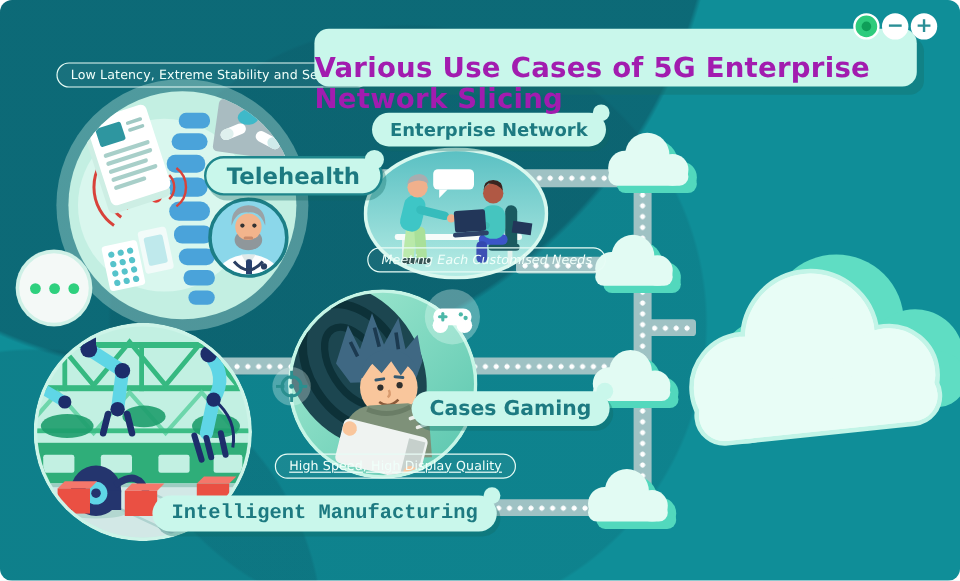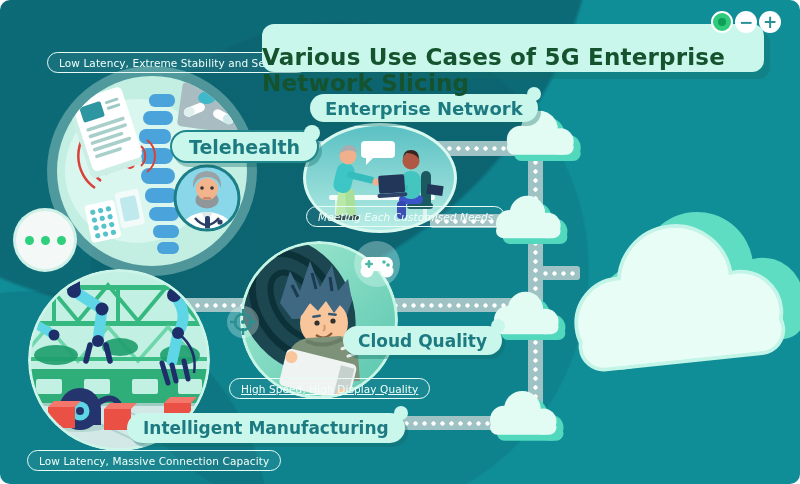--- a/index.html
+++ b/index.html
@@ -21,21 +21,21 @@
   
   .pill{position:absolute;display:flex;align-items:center;justify-content:center;white-space:nowrap;
     border-radius:999px;box-sizing:border-box;}
   .pill-mint{background:#c9f7eb;color:#1d7a81;font-weight:700;box-shadow:3px 4px 0 rgba(18,105,100,.35);}
   .pill-dot{position:absolute;right:-3px;top:-7px;width:14px;height:14px;border-radius:50%;background:#c9f7eb;}
   .pill-info{background:rgba(255,255,255,.05);border:1.6px solid #e7fcf5;color:#f0fffa;
     font-size:10.5px;font-weight:500;letter-spacing:.1px;}
   
   #banner{position:absolute;left:262px;top:24px;width:502px;height:48px;background:#c9f7eb;border-radius:12px;
     box-shadow:6px 7px 0 rgba(20,110,104,.38);display:flex;align-items:center;justify-content:center;}
-  #banner .title{font-size:23px;font-weight:700;color:#14532d;letter-spacing:.2px;margin-top:44px;}
+  #banner .title{font-size:23px;font-weight:700;color:#a21caf;letter-spacing:.2px;margin-top:44px;}
   .winbtn{position:absolute;width:22px;height:22px;border-radius:50%;display:flex;align-items:center;justify-content:center;
     box-sizing:border-box;font-weight:700;}
   #btn-record{left:711px;top:11px;background:#2ecb7c;border:2.5px solid #fff;}
   #btn-record .core{width:8px;height:8px;border-radius:50%;background:#0e9e58;}
   #btn-min,#btn-add{background:#fff;color:#2a8f96;font-size:17px;line-height:1;}
   #btn-min{left:735px;top:11px;}
   #btn-add{left:759px;top:11px;}
   
   .scene{position:absolute;border-radius:50%;overflow:hidden;}
   svg{display:block;}
@@ -437,46 +437,43 @@
 
   <div class="pill pill-info" style="left:47px;top:52px;height:21px;padding:0 11px;">
     <span>Low Latency, Extreme Stability and Security</span>
   </div>
 
   <div class="pill pill-mint" style="left:170px;top:130px;height:33px;padding:0 17px;font-size:19px;border:2px solid #1f868c;">
     <span>Telehealth</span>
     <span class="pill-dot" style="width:16px;height:16px;"></span>
   </div>
 
-  <div class="pill pill-mint" style="left:310px;top:94px;height:28px;padding:12px 15px;font-size:18px;">
+  <div class="pill pill-mint" style="left:310px;top:94px;height:28px;padding:12px 15px;font-size:15px;">
     <span>Enterprise Network</span>
     <span class="pill-dot"></span>
   </div>
 
   <div class="pill pill-info" style="left:306px;top:206px;height:21px;padding:0 11px;font-style:italic;">
     <span>Meeting Each Customised Needs</span>
   </div>
 
   <div class="pill pill-mint" style="left:343px;top:326px;height:29px;padding:0 15px;font-size:17px;">
-    <span>Cloud Quality</span>
+    <span>Cases Gaming</span>
     <span class="pill-dot"></span>
   </div>
 
   <div class="pill pill-info" style="left:229px;top:378px;height:21px;padding:0 11px;text-decoration:underline;">
     <span>High Speed, High Display Quality</span>
   </div>
 
-  <div class="pill pill-mint" style="left:127px;top:413px;height:30px;padding:1px 16px;font-size:17px;">
+  <div class="pill pill-mint" style="left:127px;top:413px;height:30px;padding:1px 16px;font-size:17px;font-family:Liberation Mono, monospace;">
     <span>Intelligent Manufacturing</span>
     <span class="pill-dot"></span>
   </div>
 
-  <div class="pill pill-info" style="left:27px;top:450px;height:21px;padding:0 11px;">
-    <span>Low Latency, Massive Connection Capacity</span>
-  </div>
 
   <div id="banner">
     <span class="title">Various Use Cases of 5G Enterprise Network Slicing</span>
   </div>
   <div class="winbtn" id="btn-record">
       <span class="core"></span>
     </div>
   <div class="winbtn" id="btn-min">
       <span>−</span>
     </div>

